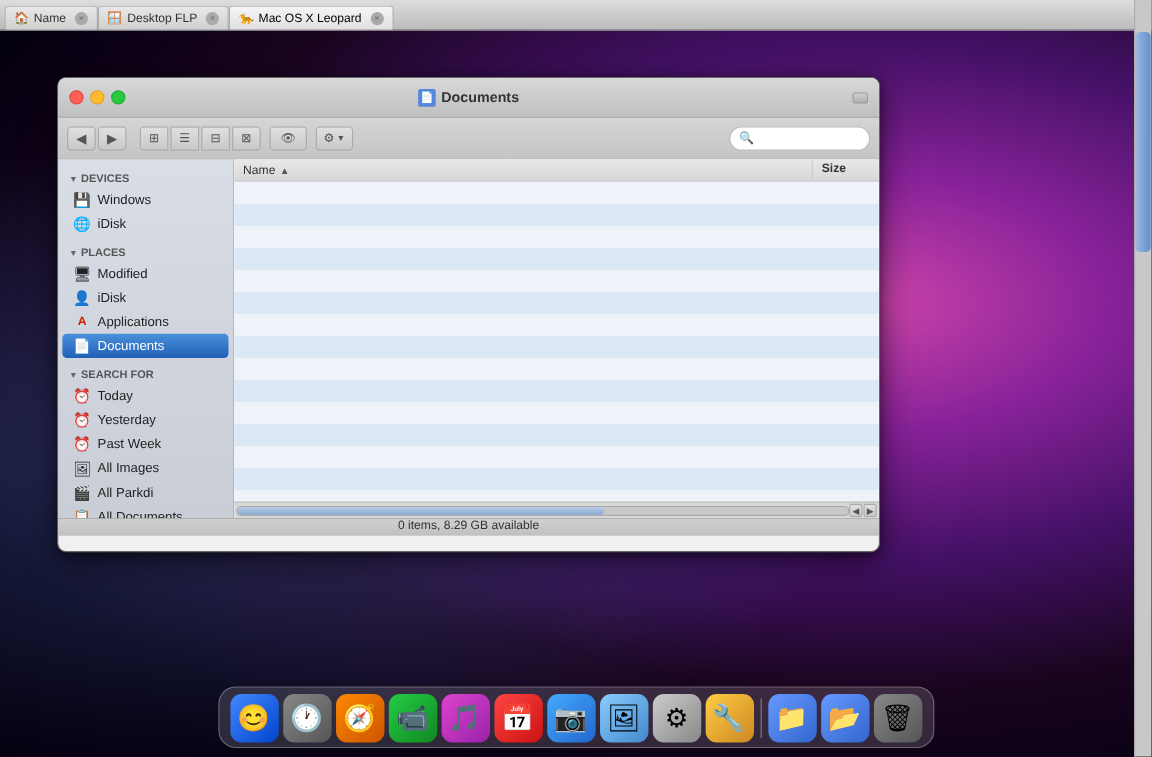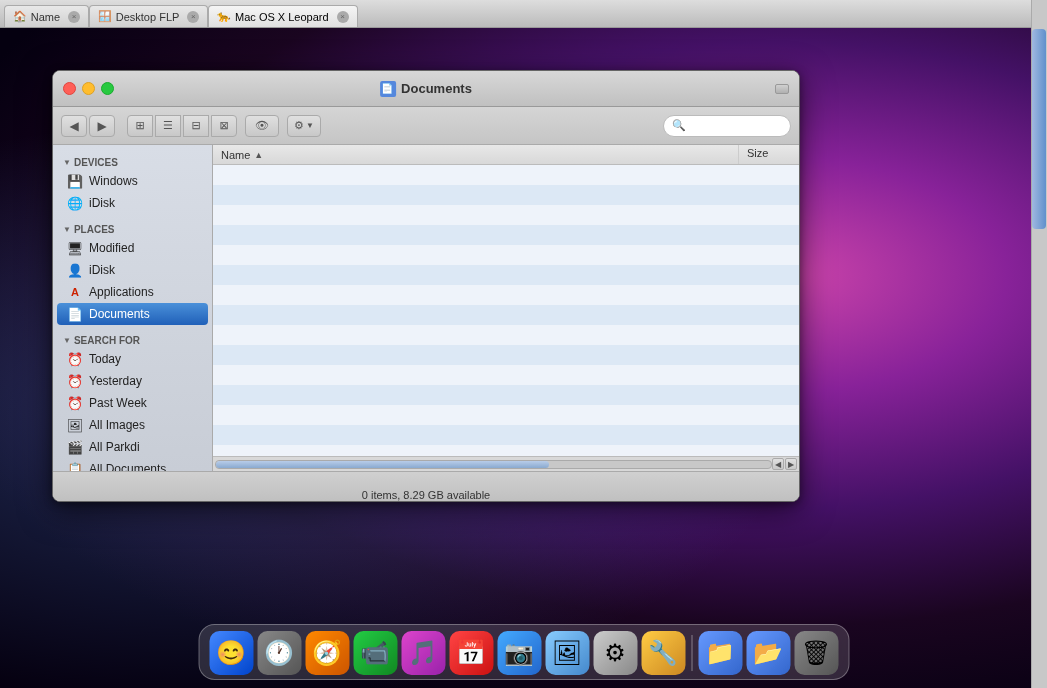--- a/index.html
+++ b/index.html
@@ -361,41 +361,41 @@
       color: #333;
       font-weight: bold;
       border-right: 1px solid #ccc;
     }
 
     .file-col-size {
       width: 60px;
       padding: 2px 8px;
       font-size: 11px;
       color: #333;
-      font-weight: normal;
+      font-weight: bold;
     }
 
     .file-rows {
       background: repeating-linear-gradient(
         to bottom,
         #eef3fa 0px,
         #eef3fa 20px,
         #dce8f5 20px,
         #dce8f5 40px
       );
       height: 300px;
     }
 
     
     .finder-statusbar {
-      height: 30px;
+      height: 16px;
       background: linear-gradient(to bottom, #d0d0d0, #c0c0c0);
       border-top: 1px solid #aaa;
       display: flex;
-      align-items: flex-end;
+      align-items: flex-start;
       justify-content: center;
       font-size: 11px;
       color: #333;
       position: relative;
     }
 
     .horizontal-scrollbar {
       position: absolute;
       bottom: 30px;
       left: 160px;

